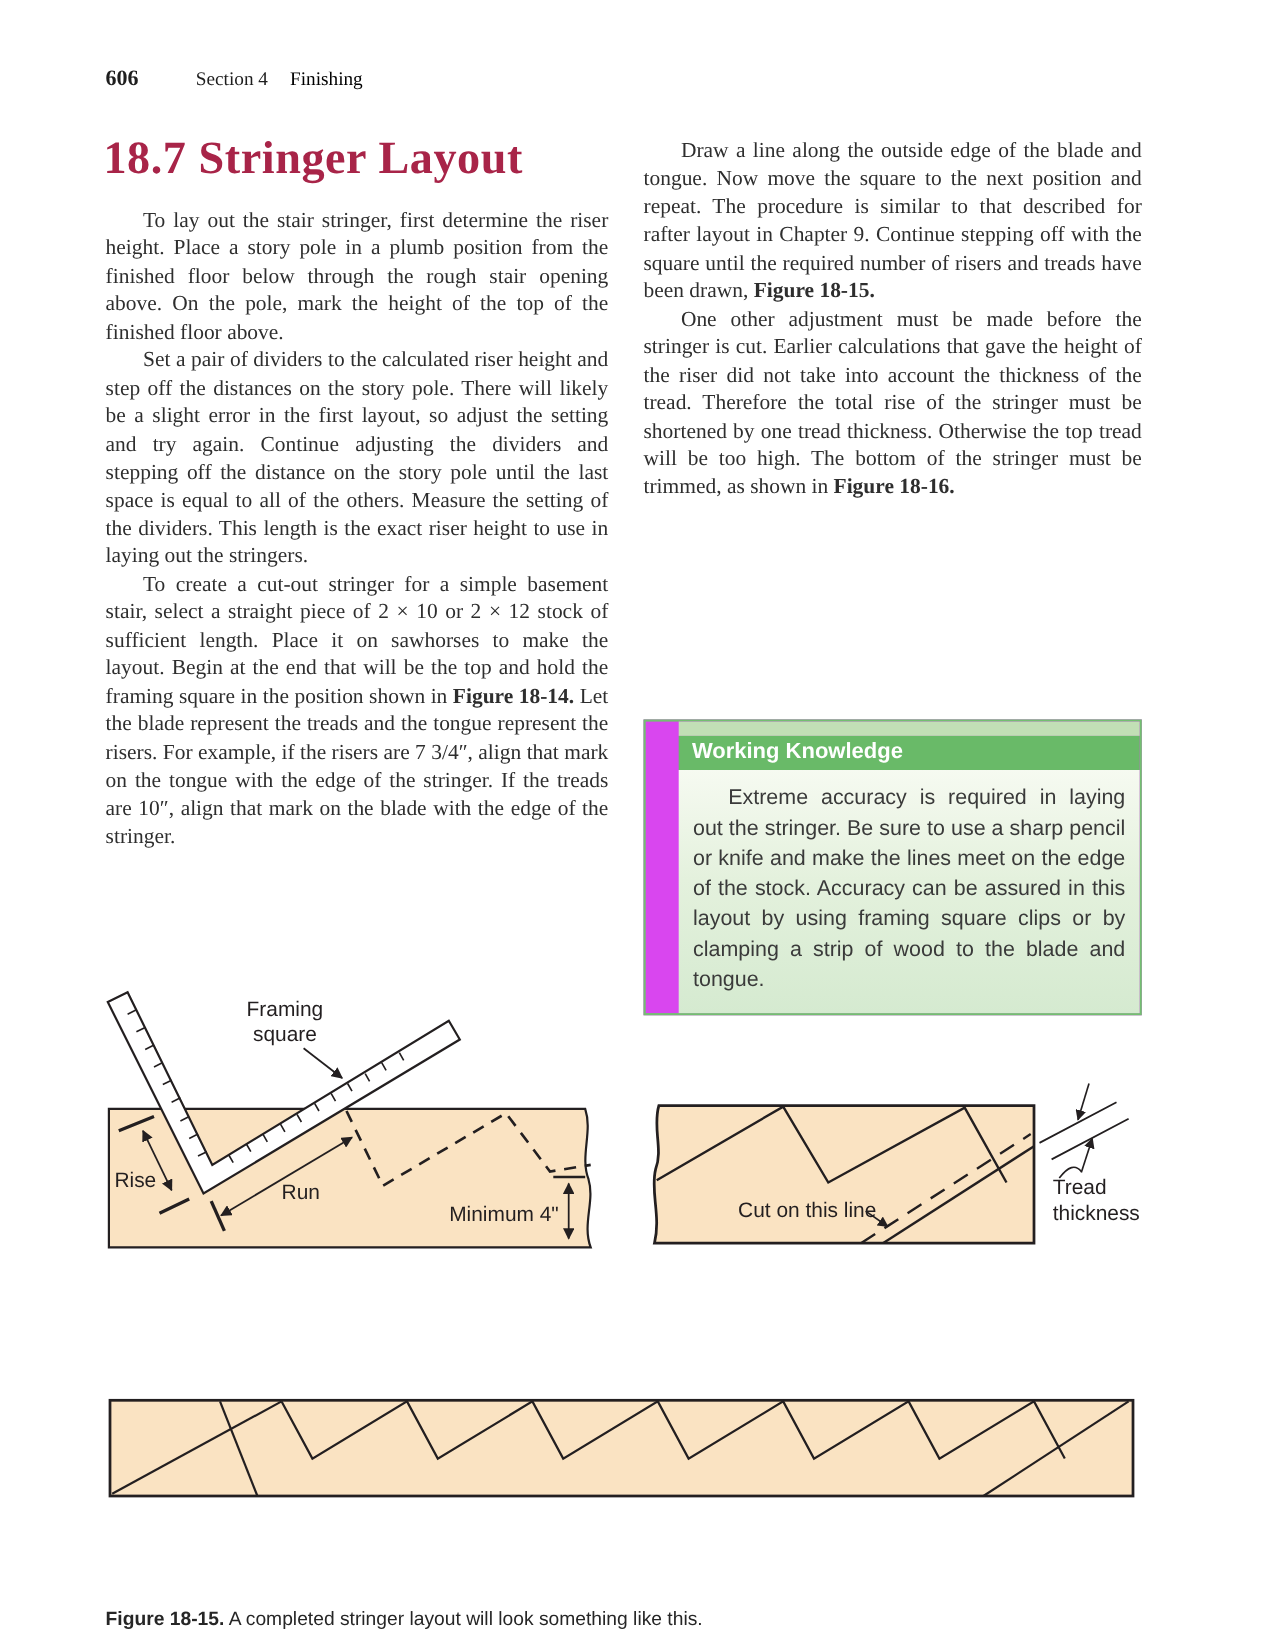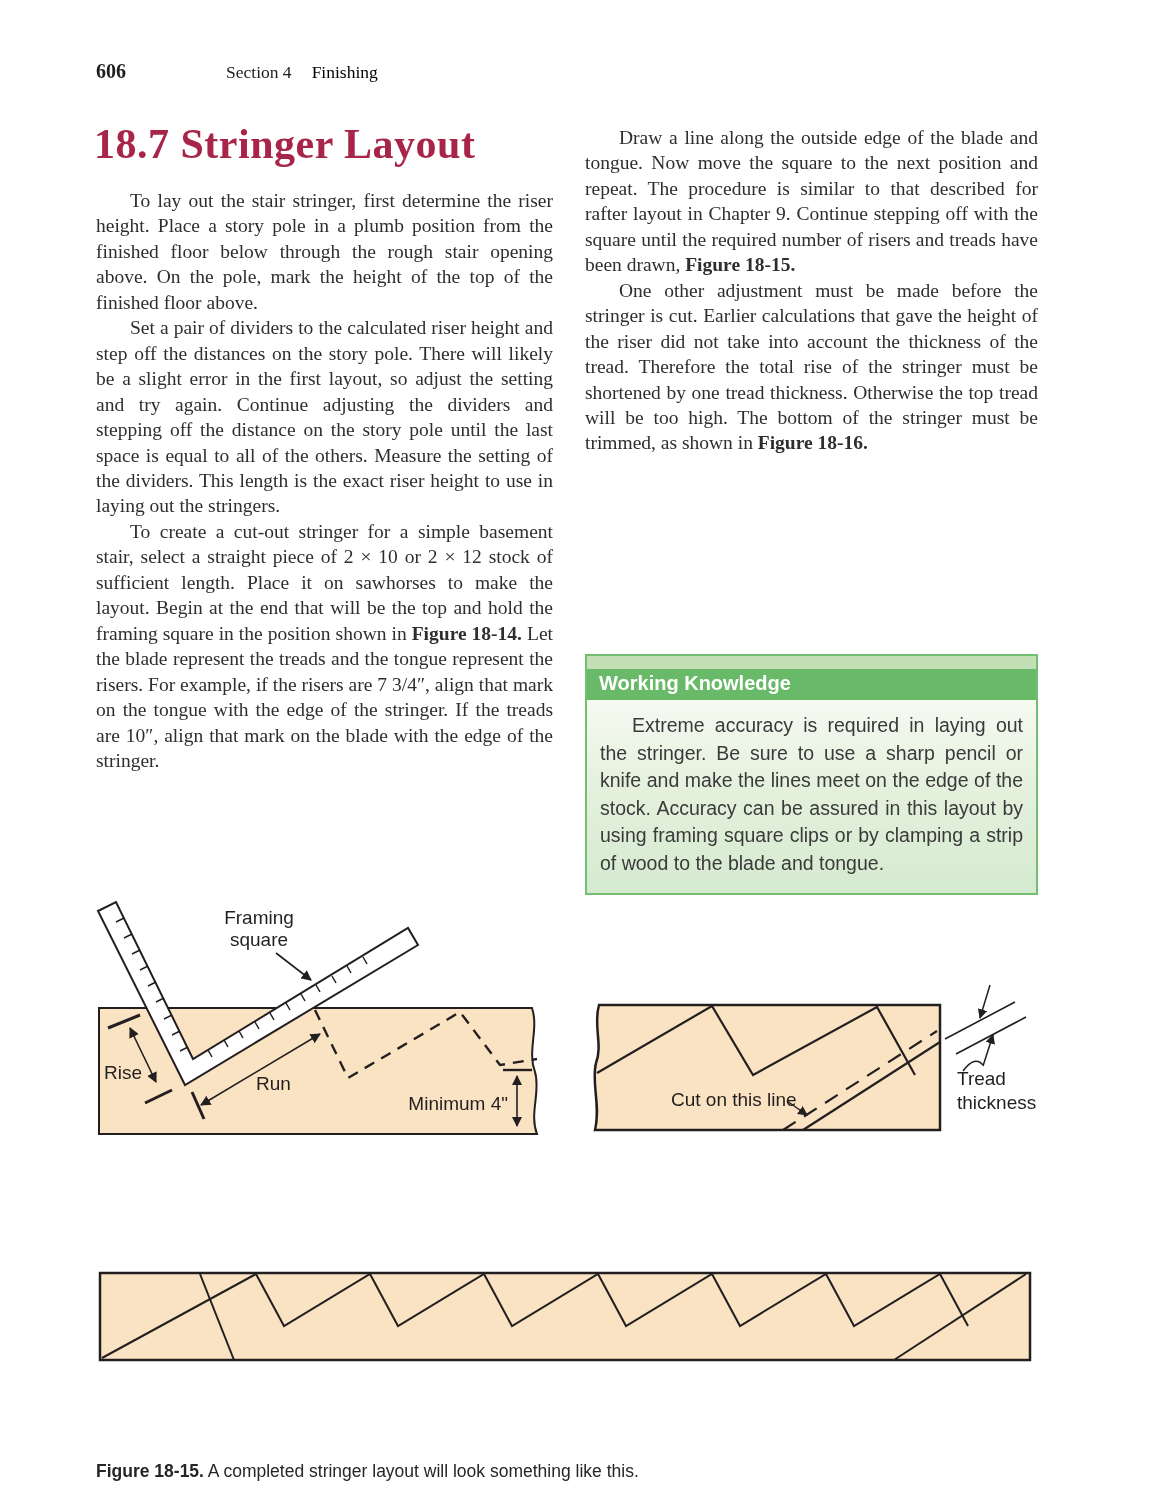--- a/index.html
+++ b/index.html
@@ -2,39 +2,39 @@
 <html><head>
 <meta charset="utf-8">
 <style>
   html,body { margin:0; padding:0; background:#ffffff; }
   .page {
     position:relative; width:1156px; height:1497px; background:#ffffff;
     font-family:"Liberation Serif", serif; color:#2b2b2b; overflow:hidden;
   }
   .pagehead { position:absolute; left:96px; top:60px; width:700px; }
   .pnum { font-size:20px; font-weight:bold; color:#1e1e1e; }
-  .psec { font-size:17.5px; margin-left:100px; color:#1e1e1e; }
+  .psec { font-size:17.5px; margin-left:52px; color:#1e1e1e; }
   .psec2 { font-size:17.5px; margin-left:20px; color:#000000; }
   .title {
     position:absolute; left:94px; top:120px; margin:0;
     font-size:42px; font-weight:bold; letter-spacing:0.5px;
     color:#a82448; font-family:"Liberation Serif", serif;
   }
   .col { position:absolute; }
   .col.left  { left:96px;  top:188px; width:457px; }
   .col.right { left:585px; top:125px; width:453px; }
   .col p {
     margin:0; font-size:19.5px; line-height:25.45px; text-align:justify;
     text-indent:34px; color:#2e2e2e;
   }
   .ref { font-weight:bold; }
   
   .wk {
     position:absolute; left:585px; top:654px; width:453px;
-    border:2px solid #73bf71; box-sizing:border-box; background:#d946ef;
+    border:2px solid #73bf71; box-sizing:border-box; background:#d946ef;padding-left:30px;
   }
   .wk-strip { height:13px; background:#c2dfb6; }
   .wk-head {
     background:#69ba68; color:#ffffff; font-family:"Liberation Sans", sans-serif;
     font-weight:bold; font-size:20px; padding:3px 12px 5px 12px;
   }
   .wk-body {
     background:linear-gradient(to bottom, #f6faf1 0%, #e4f1dd 45%, #d5ead0 100%);
     font-family:"Liberation Sans", sans-serif; font-size:19.5px; line-height:27.5px;
     color:#3a3a3a; text-align:justify; text-indent:32px; padding:12px 13px 16px 13px;

